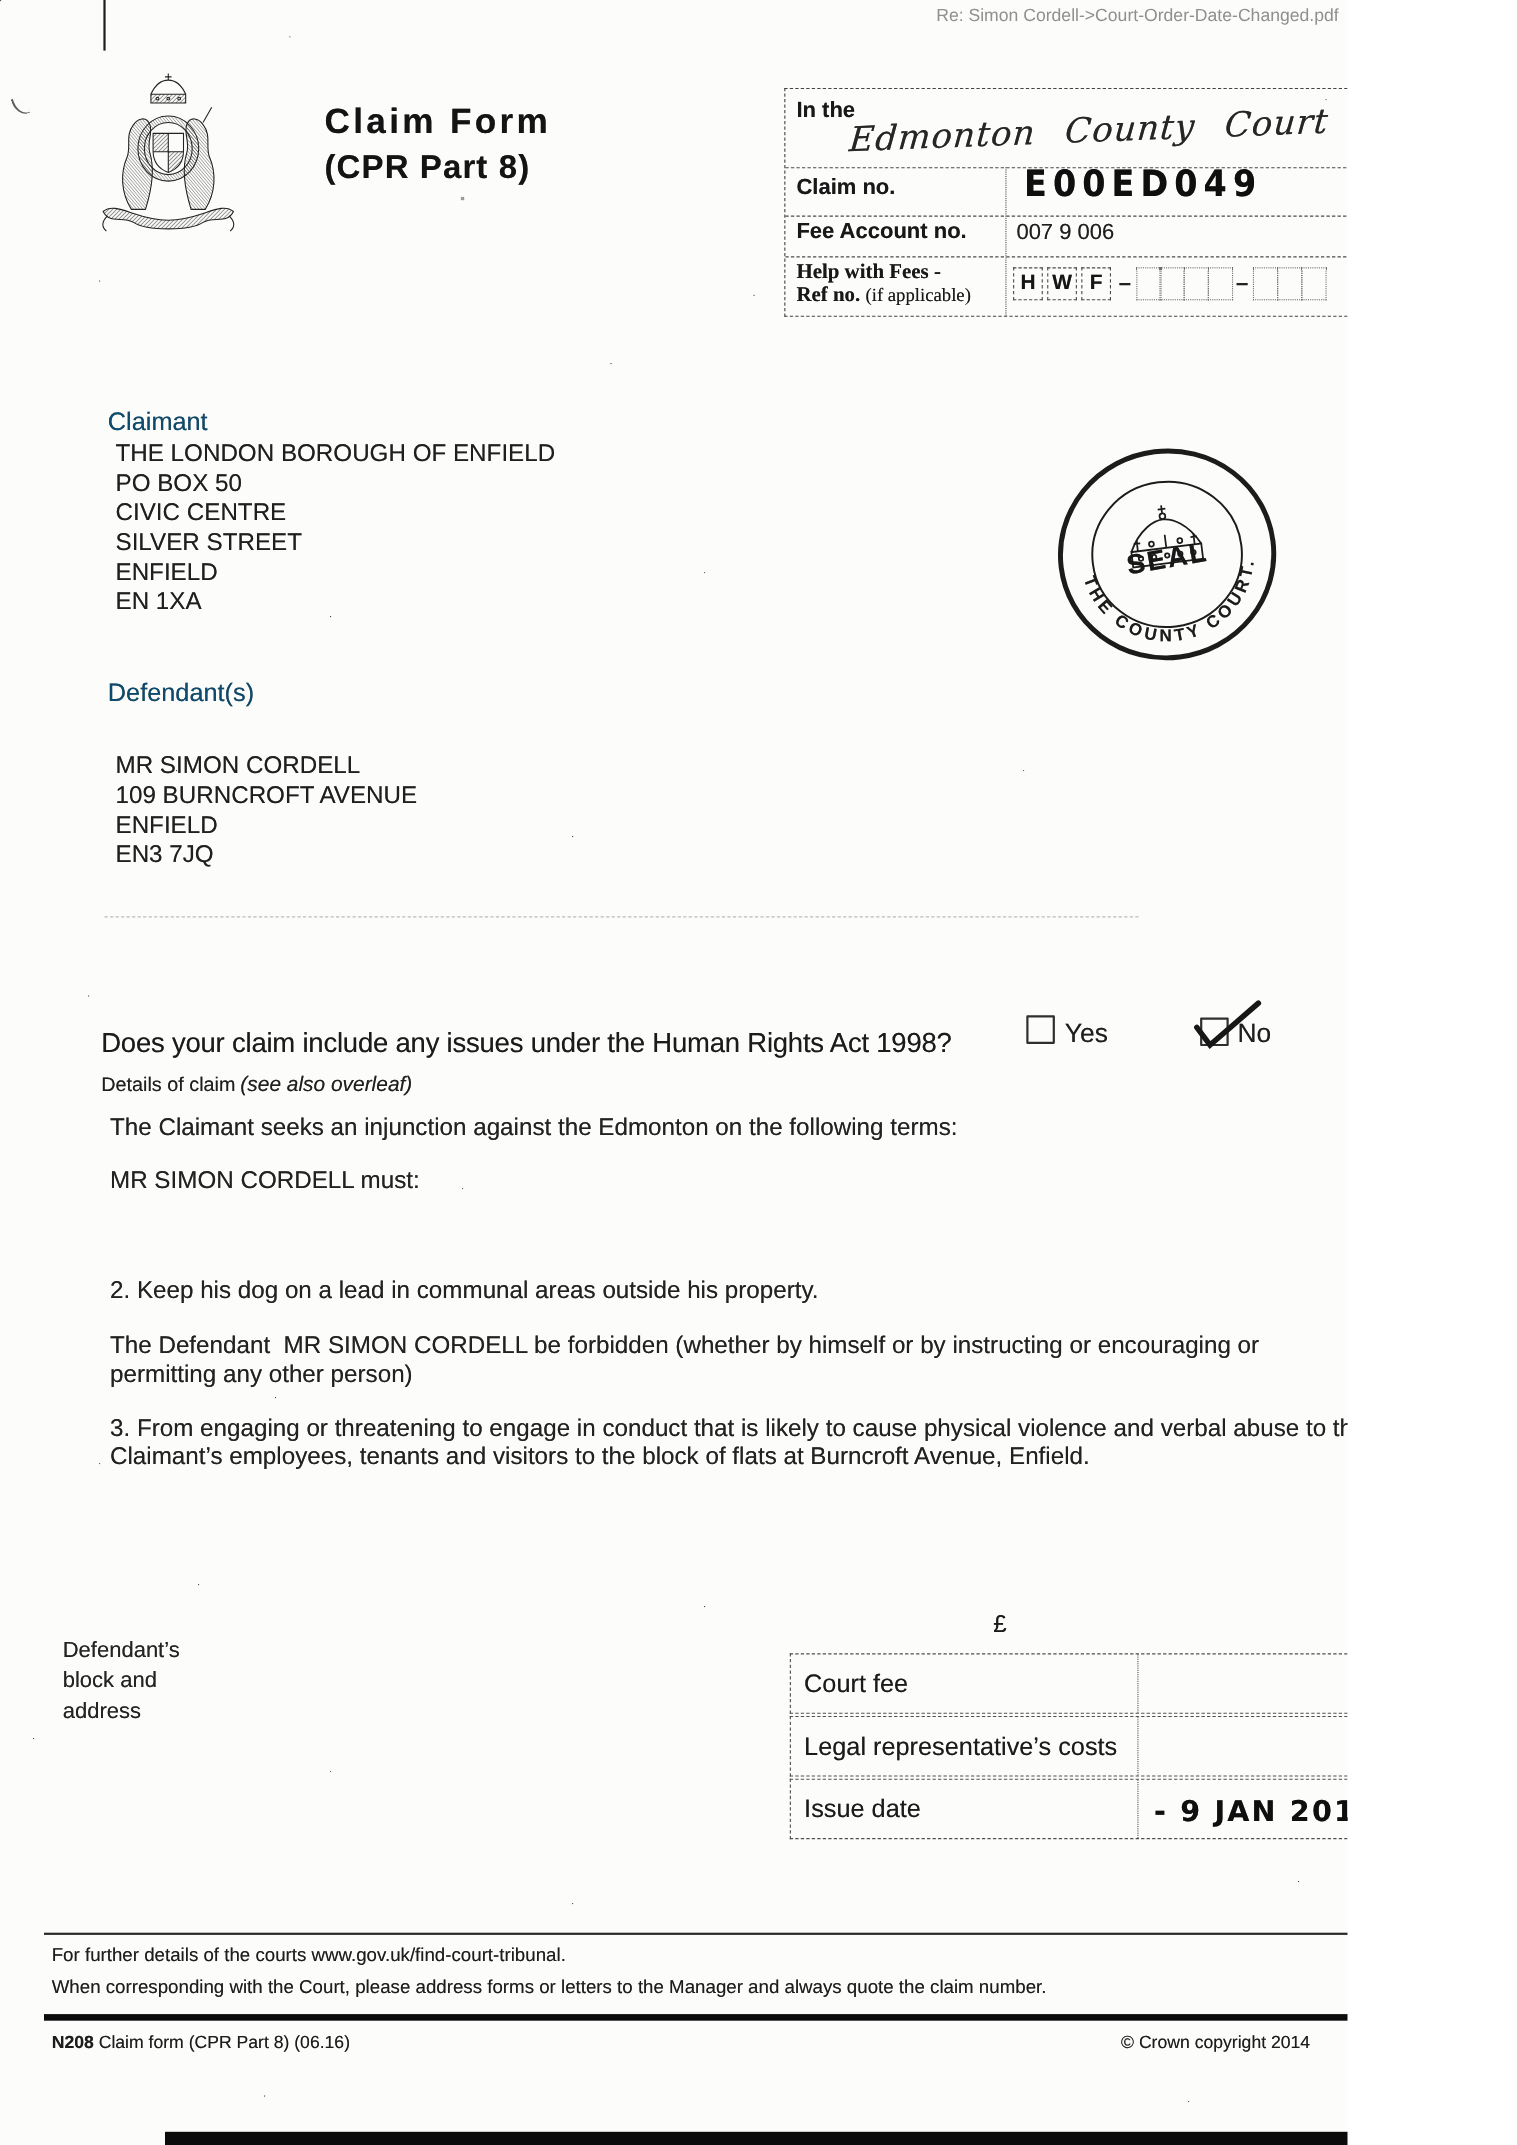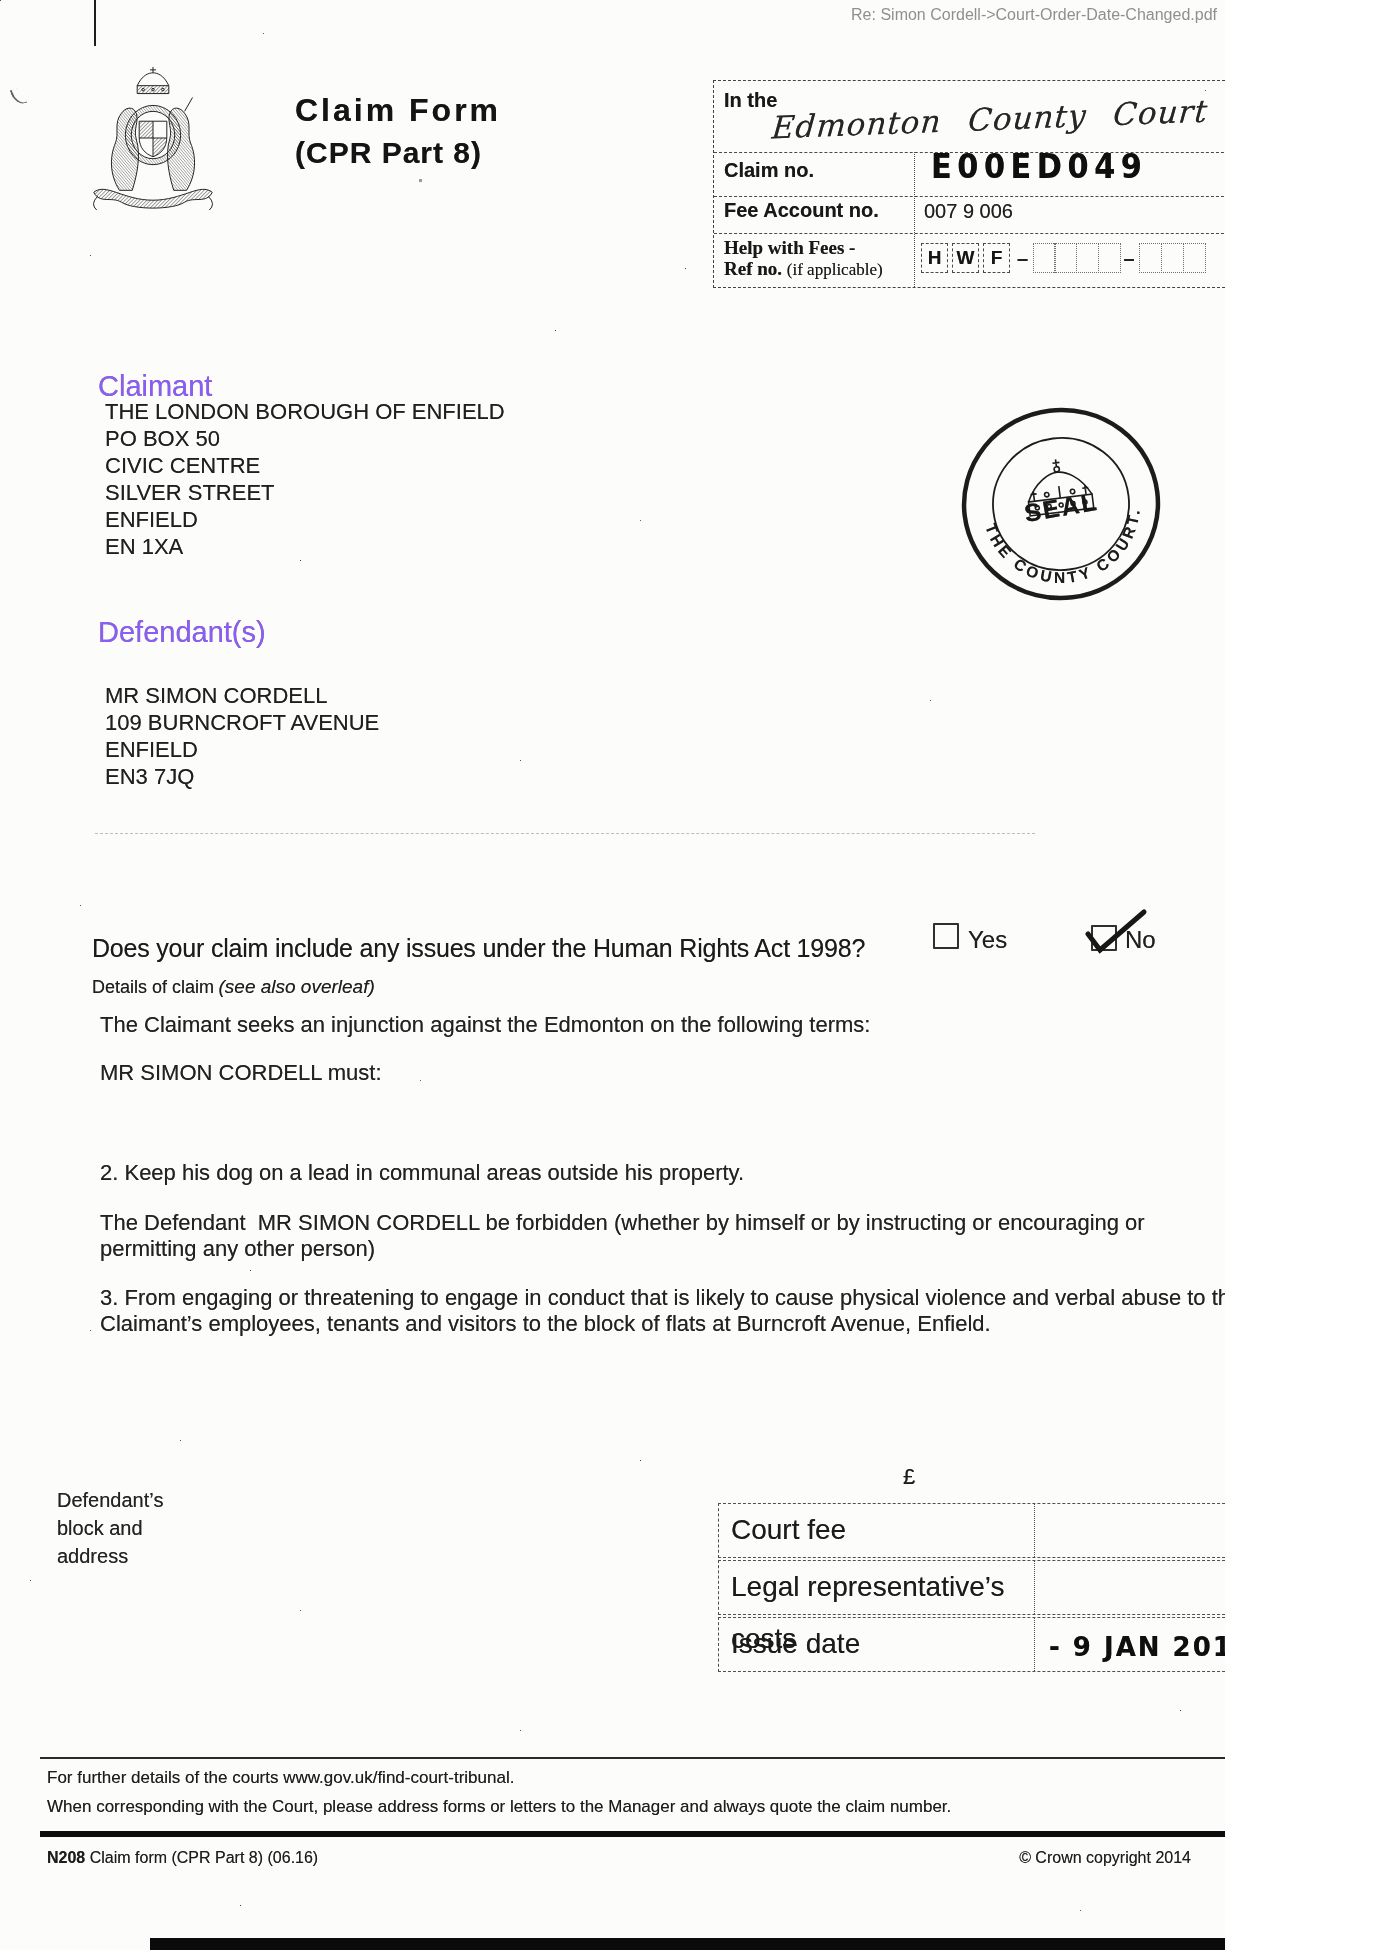--- a/index.html
+++ b/index.html
@@ -10,21 +10,21 @@
     font-family:"Liberation Sans", sans-serif;
     text-shadow:0 0 0.4px rgba(25,25,25,0.6);
   }
   .abs { position:absolute; }
   .pdftitle { font-size:16px; color:#8f8f8f; text-shadow:none; }
   .title1 { font-size:32px; font-weight:bold; letter-spacing:3px; color:#141414; }
   .title2 { font-size:30px; font-weight:bold; letter-spacing:1px; color:#141414; }
   .blabel { font-weight:bold; font-size:20px; color:#181818; }
   .slabel { font-weight:bold; font-size:19px; color:#181818;font-family:Liberation Serif, serif; }
   .note   { font-weight:normal; font-size:17px; }
-  .sec-h  { font-size:29px; color:#8b5cf6; }
+  .sec-h  { font-size:23px; color:#0c4a6e; }
   .addr div { font-size:22px; line-height:27px; }
   .para { font-size:22px; line-height:26px; white-space:pre-wrap; color:#222; }
   .q { font-size:25px; letter-spacing:-0.2px; color:#1b1b1b; }
   .cb-label { font-size:24px; }
   .checkbox { width:26px; height:26px; border:2.2px solid #2f2f2f; border-radius:1px; background:transparent; }
   .court-box { border:1.6px dashed #434343; }
   .cb-hdiv { position:absolute; left:0; right:0; border-top:1.5px dashed #4a4a4a; }
   .cb-vdiv { position:absolute; top:71px; bottom:0; left:200px; border-left:1.5px dotted #4a4a4a; }
   .handwriting {
     font-family:"DejaVu Serif", serif; font-style:italic; font-size:31px; color:#262626;
@@ -35,21 +35,21 @@
   .date-stamp { font-size:26px; letter-spacing:2px; white-space:nowrap; }
   .hwf-row { display:flex; align-items:center; }
   .hwf-box { width:27px; height:30px; border:1.6px dashed #4a4a4a; font-weight:bold; font-size:19px;
              display:flex; align-items:center; justify-content:center; margin-right:4px; color:#161616; }
   .hwf-empty { width:23px; height:30px; border:1.4px dotted #6e6e6e; margin-left:-1.4px; }
   .hwf-dash { font-weight:bold; font-size:20px; color:#222; margin:0 6px 0 3px; }
   .hwf-group { display:flex; }
   .dotted-sep { border-top:1.5px dashed #a8a8a8; opacity:0.75; }
   .fee-table .row { position:absolute; left:0; width:527px; height:55px; border:1.6px dashed #4f4f4f; }
   .fee-table .lbl { position:absolute; left:0; top:0; bottom:0; width:316px; border-right:1.6px dotted #4f4f4f;
-                    font-size:28px; line-height:52px; padding-left:12px; color:#1b1b1b; }
+                    font-size:23px; line-height:52px; padding-left:12px; color:#1b1b1b; }
   .pound { font-size:22px; color:#1b1b1b; }
   .dn-label div { font-size:20px; line-height:28px; color:#232323; }
   .foot { font-size:17px; color:#1d1d1d; }
   .code { font-size:16px; color:#1d1d1d; }
   .thin-rule { height:2px; background:#2a2a2a; }
   .thick-rule { height:6px; background:#0d0d0d; }
   .bottom-bar { background:#0b0b0b; }
   .vline { width:2px; background:#1d1d1d; }
   .squiggle { width:13px; height:17px; border-left:2.5px solid #3c3c3c; border-bottom:1.5px solid #3c3c3c;
               border-radius:0 0 0 90%; transform:rotate(-18deg); opacity:0.8; }

